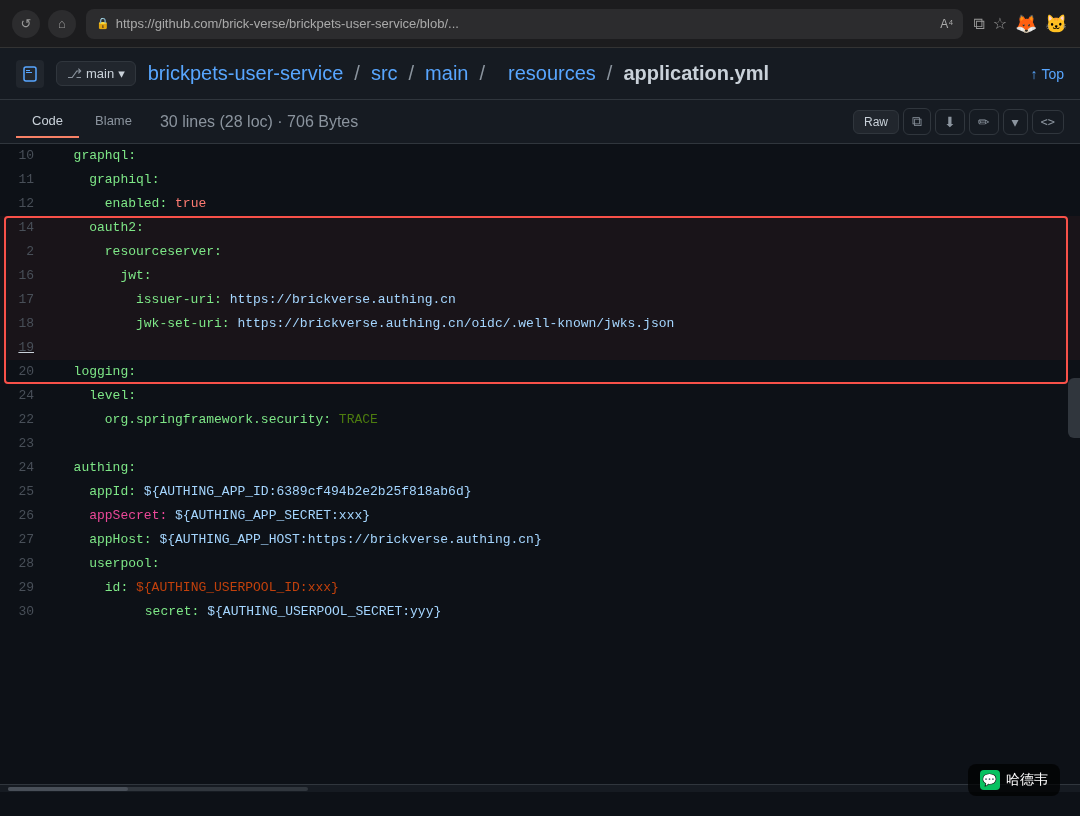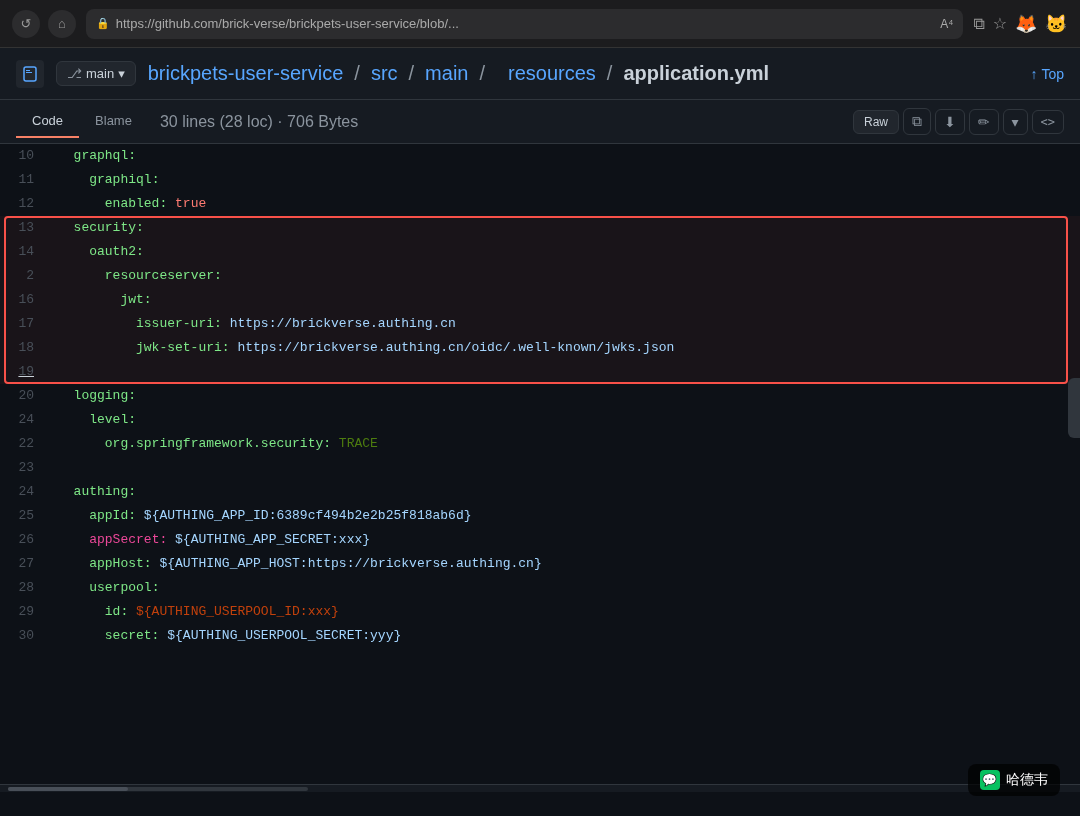--- a/index.html
+++ b/index.html
@@ -337,24 +337,20 @@
       </div>
       <div class="code-line">
         <span class="line-num">11</span>
         <span class="line-content">&nbsp;&nbsp;&nbsp;&nbsp;<span style="color:#7ee787;">graphiql:</span></span>
       </div>
       <div class="code-line">
         <span class="line-num">12</span>
         <span class="line-content">&nbsp;&nbsp;&nbsp;&nbsp;&nbsp;&nbsp;<span style="color:#7ee787;">enabled:</span><span style="color:#ff7b72;"> true</span></span>
       </div>
       <div class="code-line" style="background: rgba(248, 81, 73, 0.05);">
-        <span class="line-num">13</span>
-        <span class="line-content">&nbsp;&nbsp;<span style="color:#7ee787;">security:</span></span>
-      </div>
-      <div class="code-line" style="background: rgba(248, 81, 73, 0.05);">
         <span class="line-num">14</span>
         <span class="line-content">&nbsp;&nbsp;&nbsp;&nbsp;<span style="color:#7ee787;">oauth2:</span></span>
       </div>
       <div class="code-line" style="background: rgba(248, 81, 73, 0.05);">
         <span class="line-num">2</span>
         <span class="line-content">&nbsp;&nbsp;&nbsp;&nbsp;&nbsp;&nbsp;<span style="color:#7ee787;">resourceserver:</span></span>
       </div>
       <div class="code-line" style="background: rgba(248, 81, 73, 0.05);">
         <span class="line-num">16</span>
         <span class="line-content">&nbsp;&nbsp;&nbsp;&nbsp;&nbsp;&nbsp;&nbsp;&nbsp;<span style="color:#7ee787;">jwt:</span></span>
@@ -406,21 +402,21 @@
       <div class="code-line">
         <span class="line-num">28</span>
         <span class="line-content">&nbsp;&nbsp;&nbsp;&nbsp;<span style="color:#7ee787;">userpool:</span></span>
       </div>
       <div class="code-line">
         <span class="line-num">29</span>
         <span class="line-content">&nbsp;&nbsp;&nbsp;&nbsp;&nbsp;&nbsp;<span style="color:#7ee787;">id:</span><span style="color:#c2410c;"> ${AUTHING_USERPOOL_ID:xxx}</span></span>
       </div>
       <div class="code-line">
         <span class="line-num">30</span>
-        <span class="line-content">&nbsp;&nbsp;&nbsp;&nbsp;&nbsp;&nbsp;<span style="color:#7ee787;">secret:</span><span style="color:#a5d6ff;"> ${AUTHING_USERPOOL_SECRET:yyy}</span></span>
+        <span class="line-content">&nbsp;&nbsp;&nbsp;&nbsp;&nbsp;&nbsp;<span style="color:#7ee787;margin-left:40px;">secret:</span><span style="color:#a5d6ff;"> ${AUTHING_USERPOOL_SECRET:yyy}</span></span>
       </div>
       <div style="position: absolute; top: 72px; left: 4px; right: 12px; height: 168px; border: 2px solid rgb(248, 81, 73); border-radius: 4px; pointer-events: none; z-index: 10;"></div>
     </div>
   </div>
 
 <div class="scroll-area">
   <div class="scrollbar-track">
     <div class="scrollbar-thumb"></div>
   </div>
 </div>

